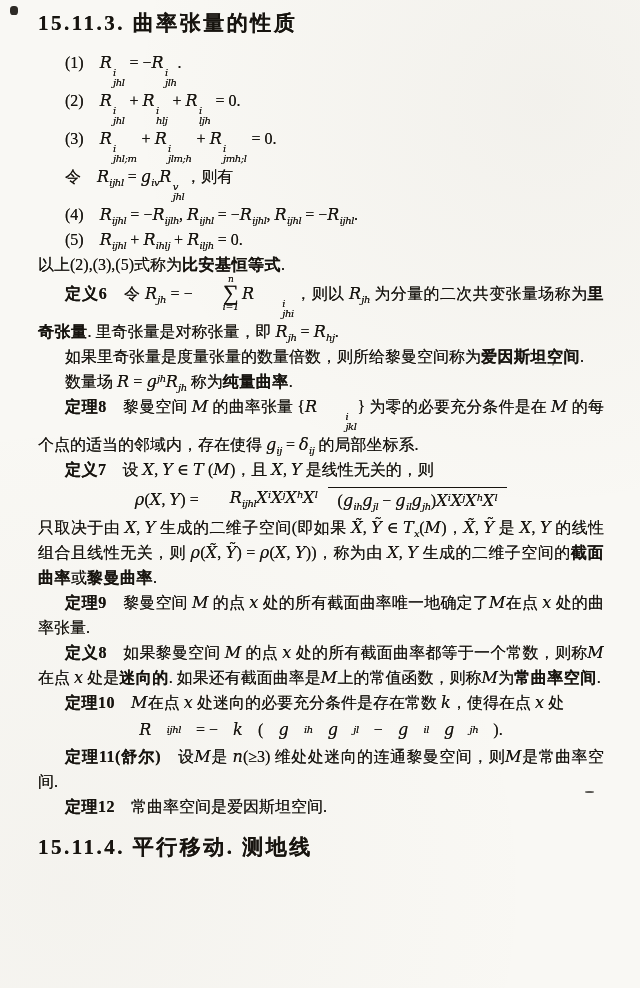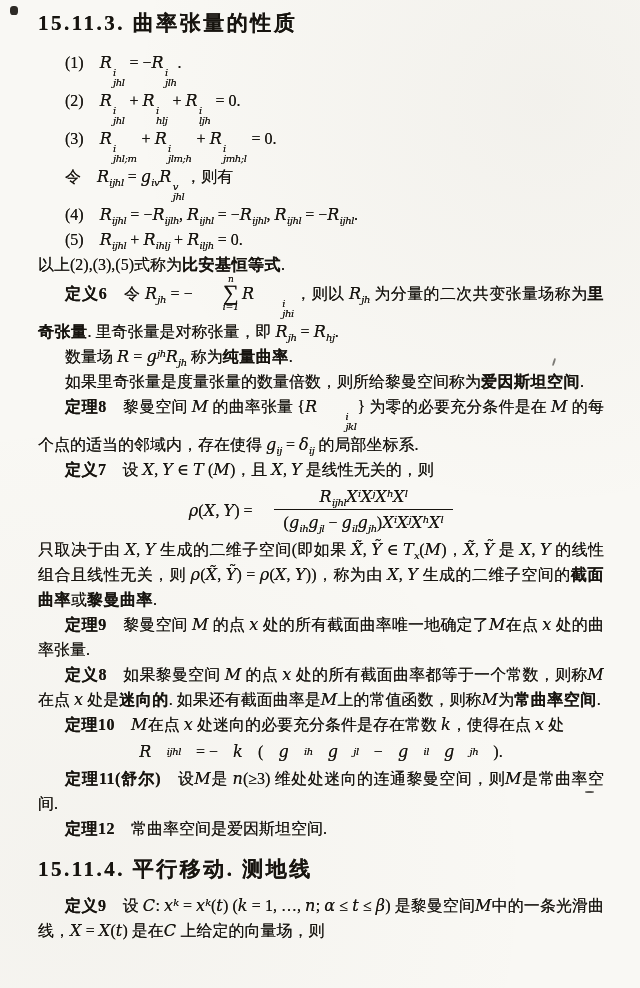--- a/index.html
+++ b/index.html
@@ -69,21 +69,21 @@
   .sum .st,.sum .sb{font-size:9px;font-style:italic;font-family:"DejaVu Serif",serif;}
   .sum .sg{font-size:22px;line-height:.85;font-style:normal;}
   .disp{
     display:flex;justify-content:center;align-items:center;
     font-size:16px;
     text-shadow:0 0 .55px rgba(23,20,15,.8);
     gap:15px;
   }
   .disp.frac-row{margin:5px 0 4px 0;}
   .disp.small-gap{margin:3px 0 2px 0;line-height:24px;}
-  .frac{display:inline-flex;flex-direction:column;align-items:center;margin-left:6px;}
+  .frac{display:inline-flex;flex-direction:row;align-items:center;margin-left:6px;}
   .frac .num{padding:0 10px 2px 10px;line-height:20px;}
   .frac .den{border-top:1.4px solid var(--ink);padding:3px 10px 0 10px;line-height:20px;}
   .pagenum{
     position:absolute;left:30px;top:948px;
     font-size:15px;font-weight:700;letter-spacing:3px;
     text-shadow:0 0 .55px rgba(23,20,15,.8);
     margin-top:48px;
   }
   .artifact{position:absolute;background:var(--ink);border-radius:40%;}
   .a1{left:10px;top:6px;width:8px;height:9px;opacity:.9;}
@@ -143,23 +143,23 @@
 
     <p class="ind"><b>定义6</b>　令 <i class="mv">R</i><sub>jh</sub> = −<span class="sum">
           <span class="st">n</span>
           <span class="sg">∑</span>
           <span class="sb">i=1</span>
         </span><i class="mv">R</i><span class="ss">
           <span class="st">i</span>
           <span class="sb">jhi</span>
         </span>，则以 <i class="mv">R</i><sub>jh</sub> 为分量的二次共变张量场称为<b>里奇张量</b>. 里奇张量是对称张量，即 <i class="mv">R</i><sub>jh</sub> = <i class="mv">R</i><sub>hj</sub>.</p>
 
+    <p class="ind">如果里奇张量是度量张量的数量倍数，则所给黎曼空间称为<b>爱因斯坦空间</b>.</p>
+
     <p class="ind">数量场 <i class="mv">R</i> = <i class="mv">g</i><sup>jh</sup><i class="mv">R</i><sub>jh</sub> 称为<b>纯量曲率</b>.</p>
-
-    <p class="ind">如果里奇张量是度量张量的数量倍数，则所给黎曼空间称为<b>爱因斯坦空间</b>.</p>
 
     <p class="ind"><b>定理8</b>　黎曼空间 <i class="mv">M</i> 的曲率张量 {<i class="mv">R</i><span class="ss">
           <span class="st">i</span>
           <span class="sb">jkl</span>
         </span>} 为零的必要充分条件是在 <i class="mv">M</i> 的每个点的适当的邻域内，存在使得 <i class="mv">g</i><sub>ij</sub> = <i class="mv">δ</i><sub>ij</sub> 的局部坐标系.</p>
 
     <p class="ind"><b>定义7</b>　设 <i class="mv">X</i>, <i class="mv">Y</i> ∈ <i class="mv">T</i> (<i class="mv">M</i>)，且 <i class="mv">X</i>, <i class="mv">Y</i> 是线性无关的，则</p>
 
     <div class="disp frac-row">
       <span><i class="mv">ρ</i>(<i class="mv">X</i>, <i class="mv">Y</i>) = </span>
@@ -178,18 +178,17 @@
     <p class="ind"><b>定理10</b>　<i class="mv">M</i>在点 <i class="mv">x</i> 处迷向的必要充分条件是存在常数 <i class="mv">k</i>，使得在点 <i class="mv">x</i> 处</p>
 
     <div class="disp small-gap"><i class="mv">R</i><sub>ijhl</sub> = −<i class="mv">k</i>(<i class="mv">g</i><sub>ih</sub><i class="mv">g</i><sub>jl</sub> − <i class="mv">g</i><sub>il</sub><i class="mv">g</i><sub>jh</sub>).</div>
 
     <p class="ind"><b>定理11(舒尔)</b>　设<i class="mv">M</i>是 <i class="mv">n</i>(≥3) 维处处迷向的连通黎曼空间，则<i class="mv">M</i>是常曲率空间.</p>
 
     <p class="ind"><b>定理12</b>　常曲率空间是爱因斯坦空间.</p>
 
     <h2 class="sec-heading second">15.11.4. 平行移动. 测地线</h2>
 
-    <p class="ind"><b>定义9</b>　设 <i class="mv">C</i>: <i class="mv">x</i><sup>k</sup> = <i class="mv">x</i><sup>k</sup>(<i class="mv">t</i>) (<i class="mv">k</i> = 1, …, <i class="mv">n</i>; <i class="mv">α</i> ≤ <i class="mv">t</i> ≤ <i class="mv">β</i>) 是黎曼空间<i class="mv">M</i>中的一条光滑曲线，<i class="mv">X</i> = <i class="mv">X</i>(<i class="mv">t</i>) 是在<i class="mv">C</i> 上给定的向量场，则</p>
 
   </div>
 
   <div class="pagenum">•596•</div>
 </div>
 
 </body></html>

